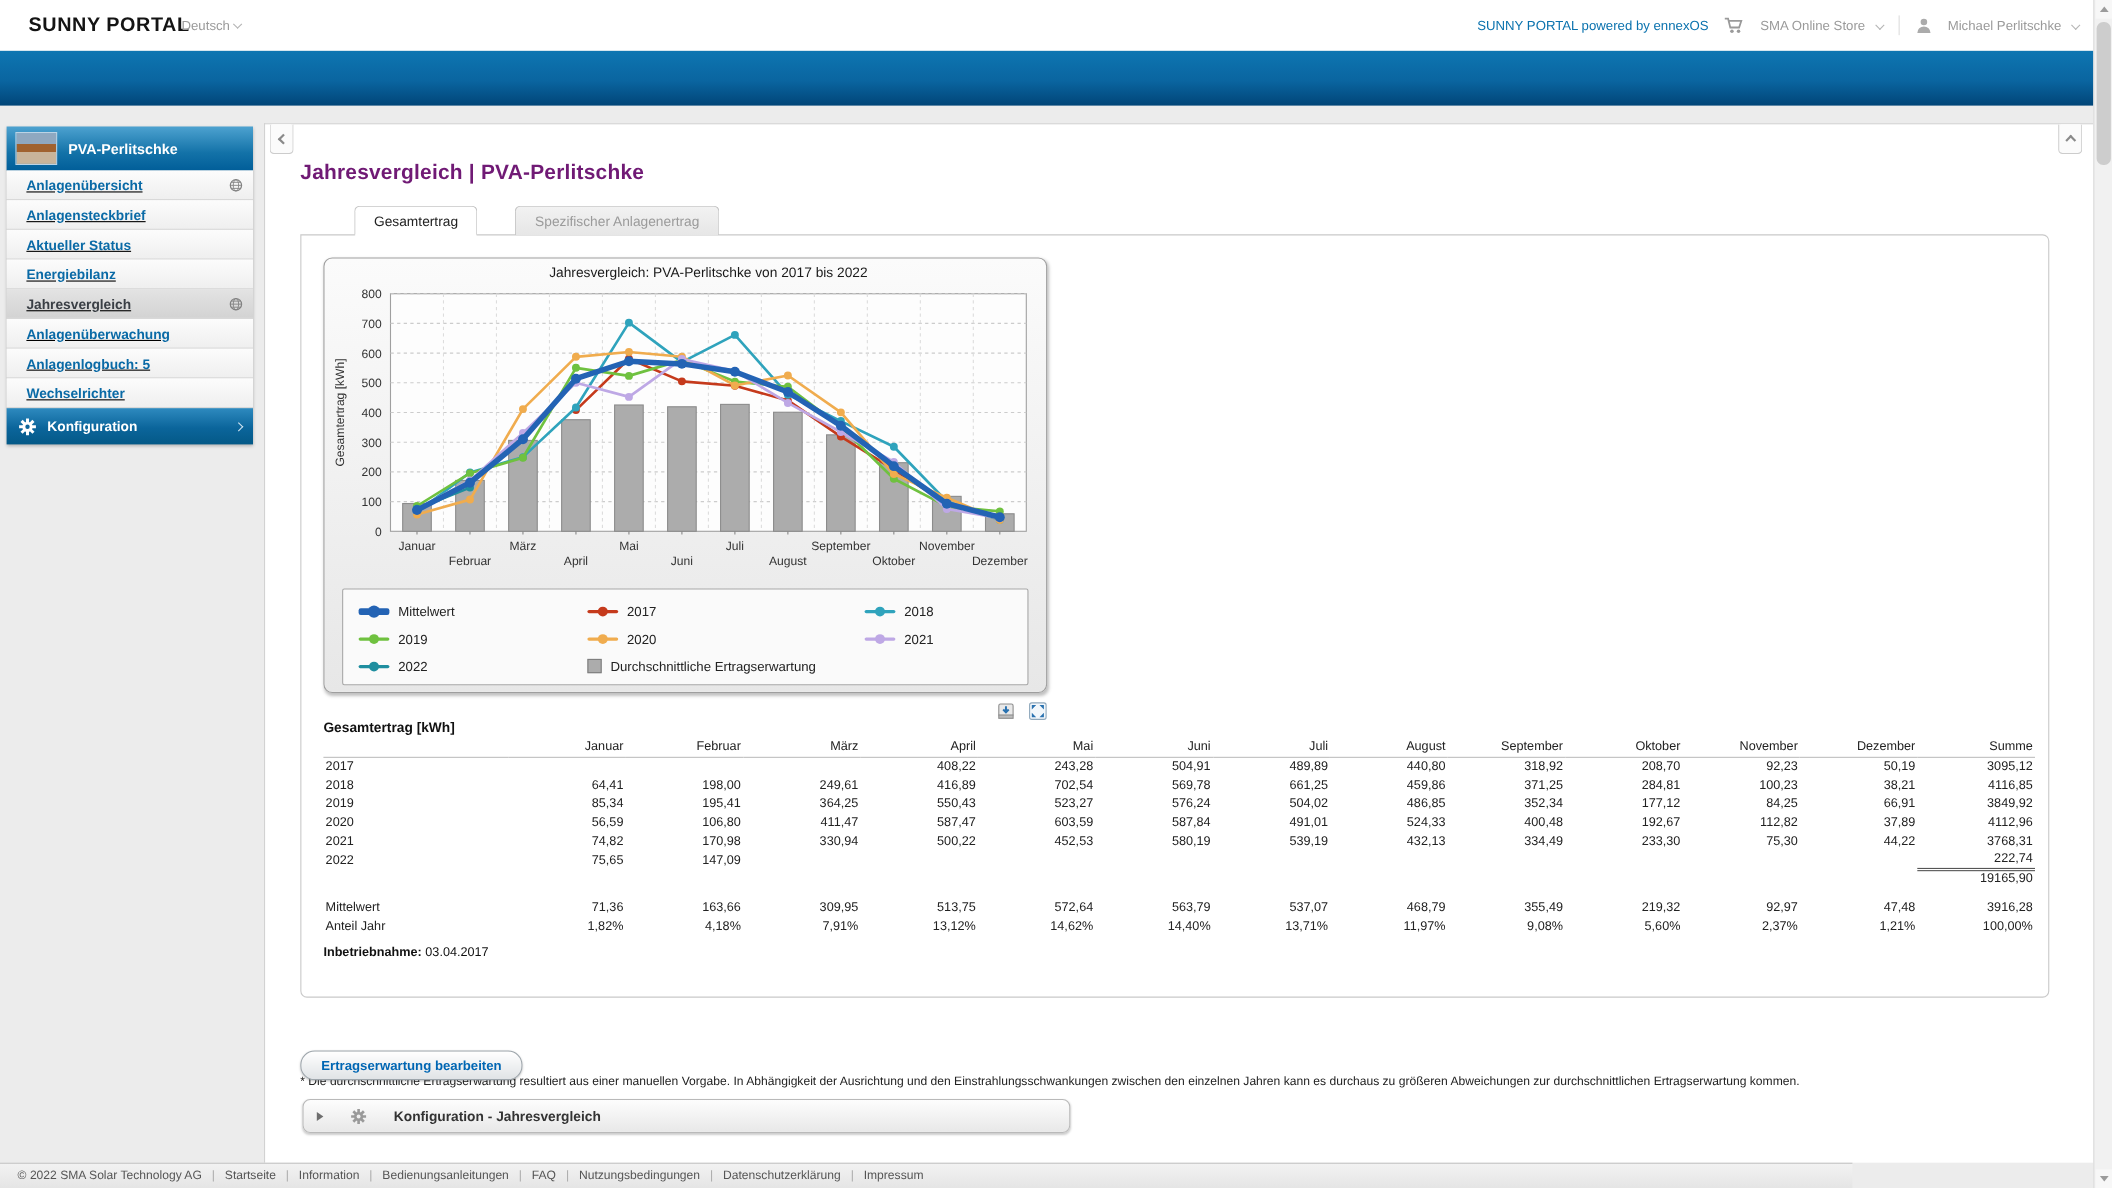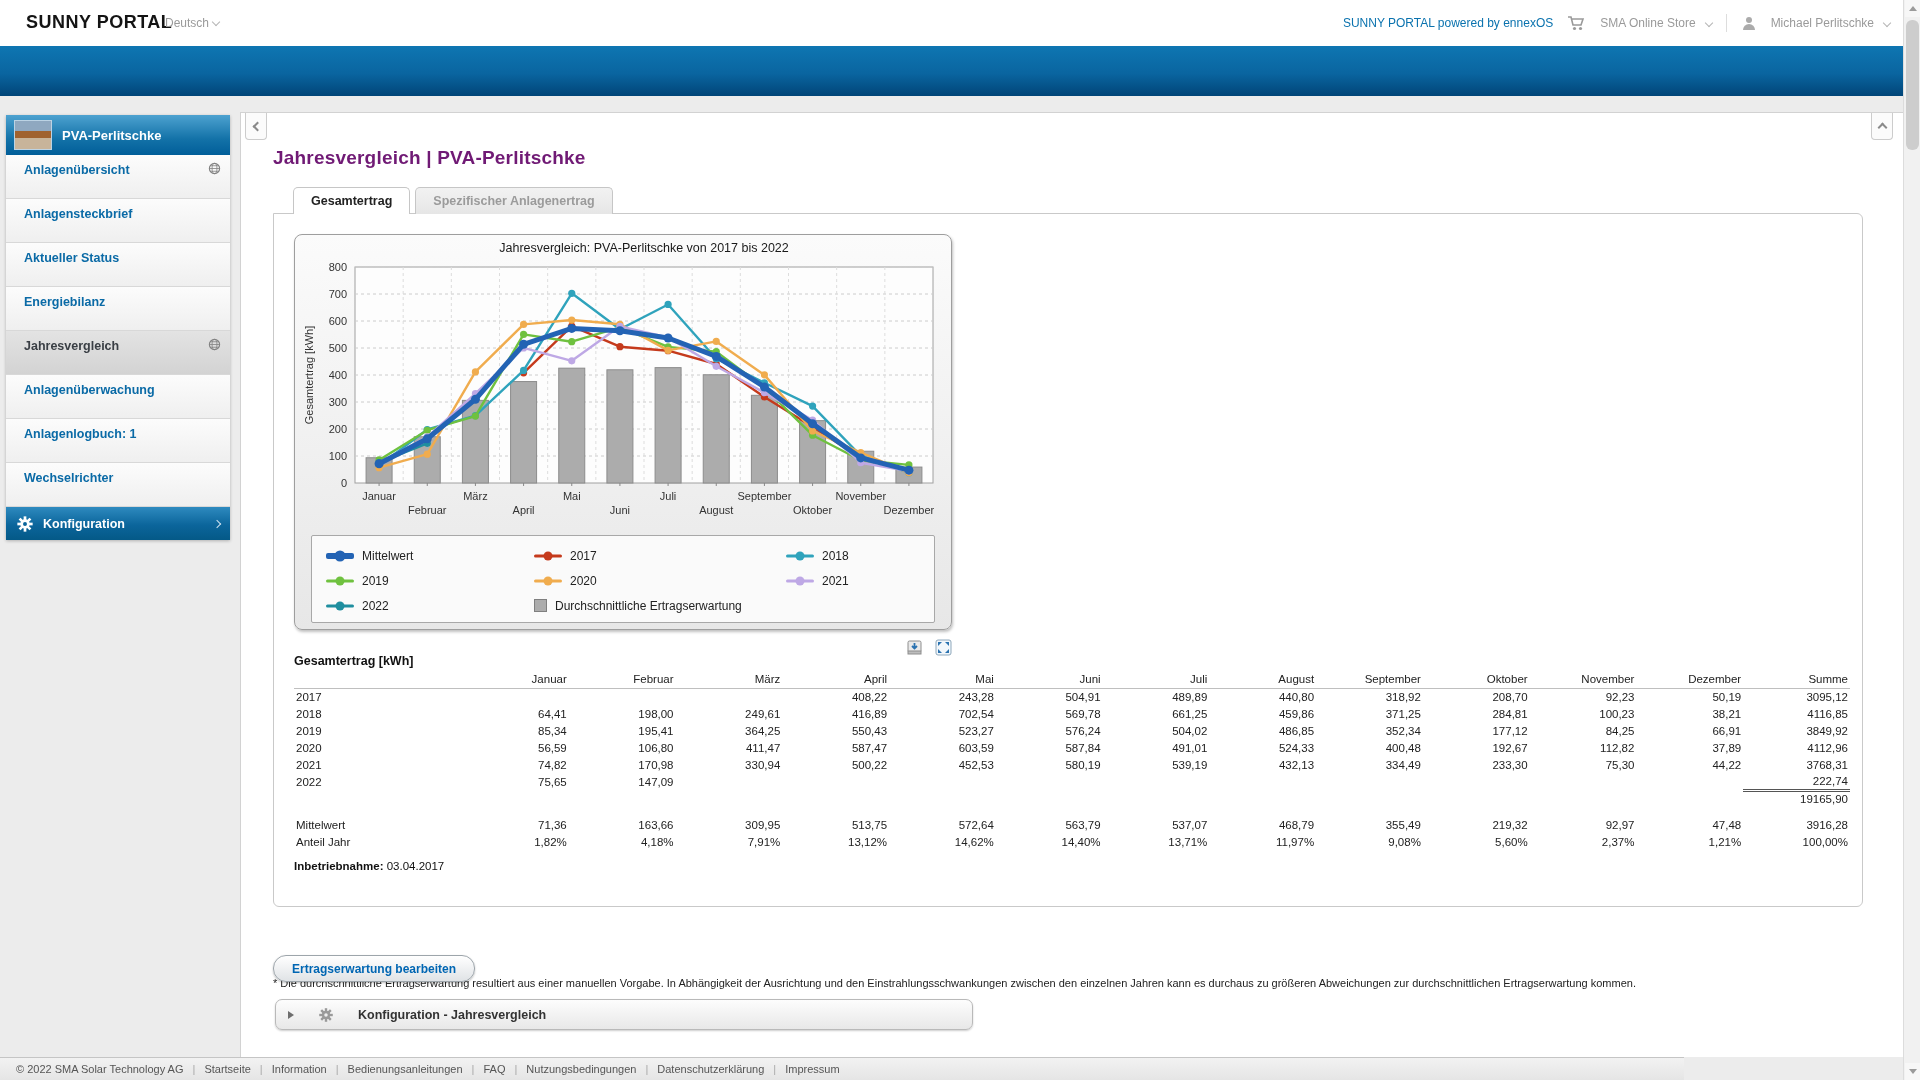--- a/index.html
+++ b/index.html
@@ -21,22 +21,22 @@
             background:linear-gradient(#0E76B2, #0A65A0 55%, #014578); }
 
   
   .sidebar { position:absolute; left:6px; top:115px; width:224px; z-index:4;
              box-shadow:0 1px 3px rgba(0,0,0,.25); }
   .plant-header { height:40px; background:linear-gradient(#4DA2D0,#1372A8 60%,#015E99);
                   display:flex; align-items:center; padding:0 8px; gap:10px; cursor:pointer; }
   .plant-photo { width:38px; height:30px; border:1px solid #BCD3E4; background:
       linear-gradient(180deg,#8FA8C0 0 35%, #A0622F 35% 60%, #C8B49A 60% 100%); }
   .plant-name { color:#FFFFFF; font-weight:bold; font-size:13px; }
-  .side-item { position:relative; height:44px; line-height:27px; padding-left:18px;
-               background:linear-gradient(#FCFCFC,#EFEFEF); border-bottom:1px solid #D8D8D8; cursor:pointer; }
+  .side-item { position:relative; height:27px; line-height:27px; padding-left:18px;
+               background:linear-gradient(#FCFCFC,#EFEFEF); border-bottom:1px solid #D8D8D8; cursor:pointer;text-decoration:underline; }
   .side-item .side-label { color:#0A6AA6; font-weight:bold; font-size:12.5px; }
   .side-item.selected { background:linear-gradient(#E3E3E3,#D3D3D3); }
   .side-item.selected .side-label { color:#3A3F45; }
   .globe { position:absolute; right:9px; top:7px; width:13px; height:13px; }
   .side-config { height:33px; background:linear-gradient(#2E8ABF,#0B659B 55%,#045987);
                  display:flex; align-items:center; padding:0 10px; gap:9px; cursor:pointer; }
   .side-config .cfg-label { color:#FFFFFF; font-weight:bold; font-size:12.5px; }
   .cfg-arrow { margin-left:auto; width:6px; height:6px; border-right:1.8px solid #CFE3F0; border-bottom:1.8px solid #CFE3F0; transform:rotate(-45deg); }
 
   
@@ -47,22 +47,22 @@
                    display:flex; align-items:center; justify-content:center; cursor:pointer; }
   .collapse-top { position:absolute; right:10px; top:0; width:22px; height:27px; background:#FBFBFB;
                   border:1px solid #CCCCCC; border-top:none; border-radius:0 0 4px 4px;
                   display:flex; align-items:center; justify-content:center; cursor:pointer; }
   .chev-left { width:7px; height:7px; border-left:2px solid #8A8A8A; border-bottom:2px solid #8A8A8A; transform:rotate(45deg); margin-left:2px; }
   .chev-up   { width:7px; height:7px; border-left:2px solid #8A8A8A; border-top:2px solid #8A8A8A; transform:rotate(45deg); margin-top:3px; }
 
   .page-title { position:absolute; left:32px; top:34px; font-size:19px; font-weight:bold; color:#701a75; letter-spacing:.2px; }
 
   .tabstrip { position:absolute; left:52px; top:74px; display:flex; gap:5px; z-index:2; }
-  .tab { height:27px; line-height:27px; padding:0 17px; font-size:12.5px; font-weight:bold;
-         border:1px solid #C6C6C6; border-bottom:none; border-radius:5px 5px 0 0; cursor:pointer; }
+  .tab { height:27px; line-height:27px; padding:0 17px; font-size:12.5px; font-weight:normal;
+         border:1px solid #C6C6C6; border-bottom:none; border-radius:5px 5px 0 0; cursor:pointer;margin-left:29px; }
   .tab.active { background:#FFFFFF; color:#222222; position:relative; }
   .tab.active::after { content:""; position:absolute; left:0; right:0; bottom:-1px; height:2px; background:#FFFFFF; }
   .tab.inactive { background:linear-gradient(#F2F2F2,#E6E6E6); color:#9B9B9B; }
 
   .tab-panel { position:absolute; left:32px; top:100px; width:1590px; height:694px;
                border:1px solid #C9C9C9; border-radius:0 6px 6px 6px; background:#FFFFFF; }
 
   
   .chart-panel { position:absolute; left:20px; top:20px; width:658px; height:396px;
                  border:1px solid #9E9E9E; border-radius:8px;
@@ -167,21 +167,21 @@
       <div class="side-item"><span class="side-label">Aktueller Status</span></div>
       <div class="side-item"><span class="side-label">Energiebilanz</span></div>
       <div class="side-item selected"><span class="side-label">Jahresvergleich</span><svg class="globe" viewBox="0 0 16 16">
           <circle cx="8" cy="8" r="6.3" fill="none" stroke="#828282" stroke-width="1.4"></circle>
           <ellipse cx="8" cy="8" rx="3" ry="6.3" fill="none" stroke="#828282" stroke-width="1"></ellipse>
           <line x1="1.7" y1="8" x2="14.3" y2="8" stroke="#828282" stroke-width="1"></line>
           <line x1="2.8" y1="4.6" x2="13.2" y2="4.6" stroke="#828282" stroke-width="1"></line>
           <line x1="2.8" y1="11.4" x2="13.2" y2="11.4" stroke="#828282" stroke-width="1"></line>
         </svg></div>
       <div class="side-item"><span class="side-label">Anlagenüberwachung</span></div>
-      <div class="side-item"><span class="side-label">Anlagenlogbuch: 1</span></div>
+      <div class="side-item"><span class="side-label">Anlagenlogbuch: 5</span></div>
       <div class="side-item"><span class="side-label">Wechselrichter</span></div>
     </div>
   <div class="side-config">
     <svg width="18" height="18" viewBox="0 0 20 20">
       <g stroke="#FFFFFF" stroke-width="3">
           <line x1="10" y1="1.5" x2="10" y2="18.5"></line>
           <line x1="1.5" y1="10" x2="18.5" y2="10"></line>
           <line x1="4" y1="4" x2="16" y2="16"></line>
           <line x1="16" y1="4" x2="4" y2="16"></line>
         </g>

